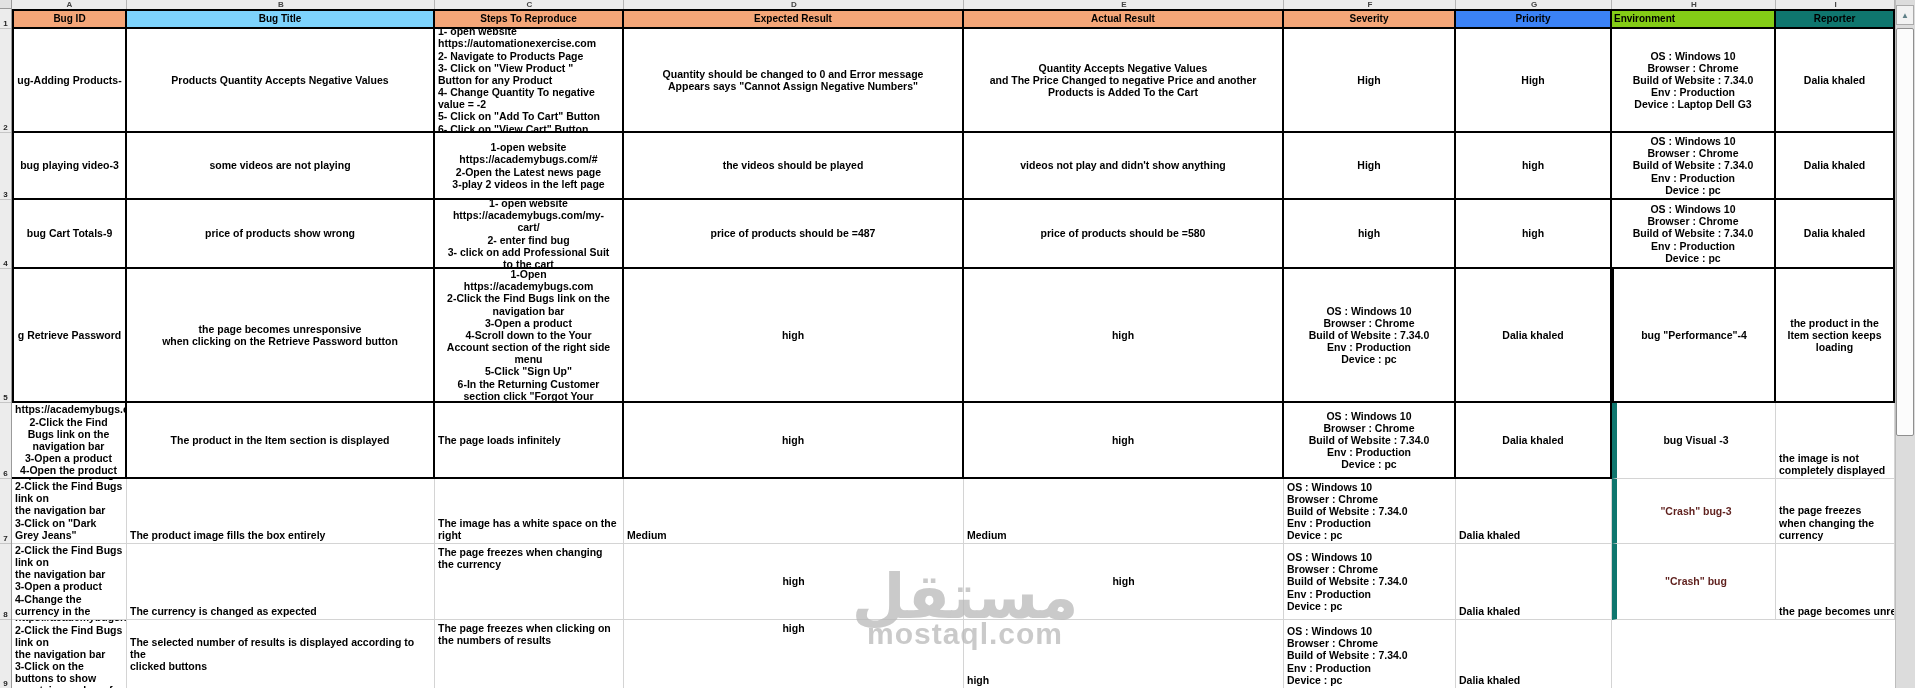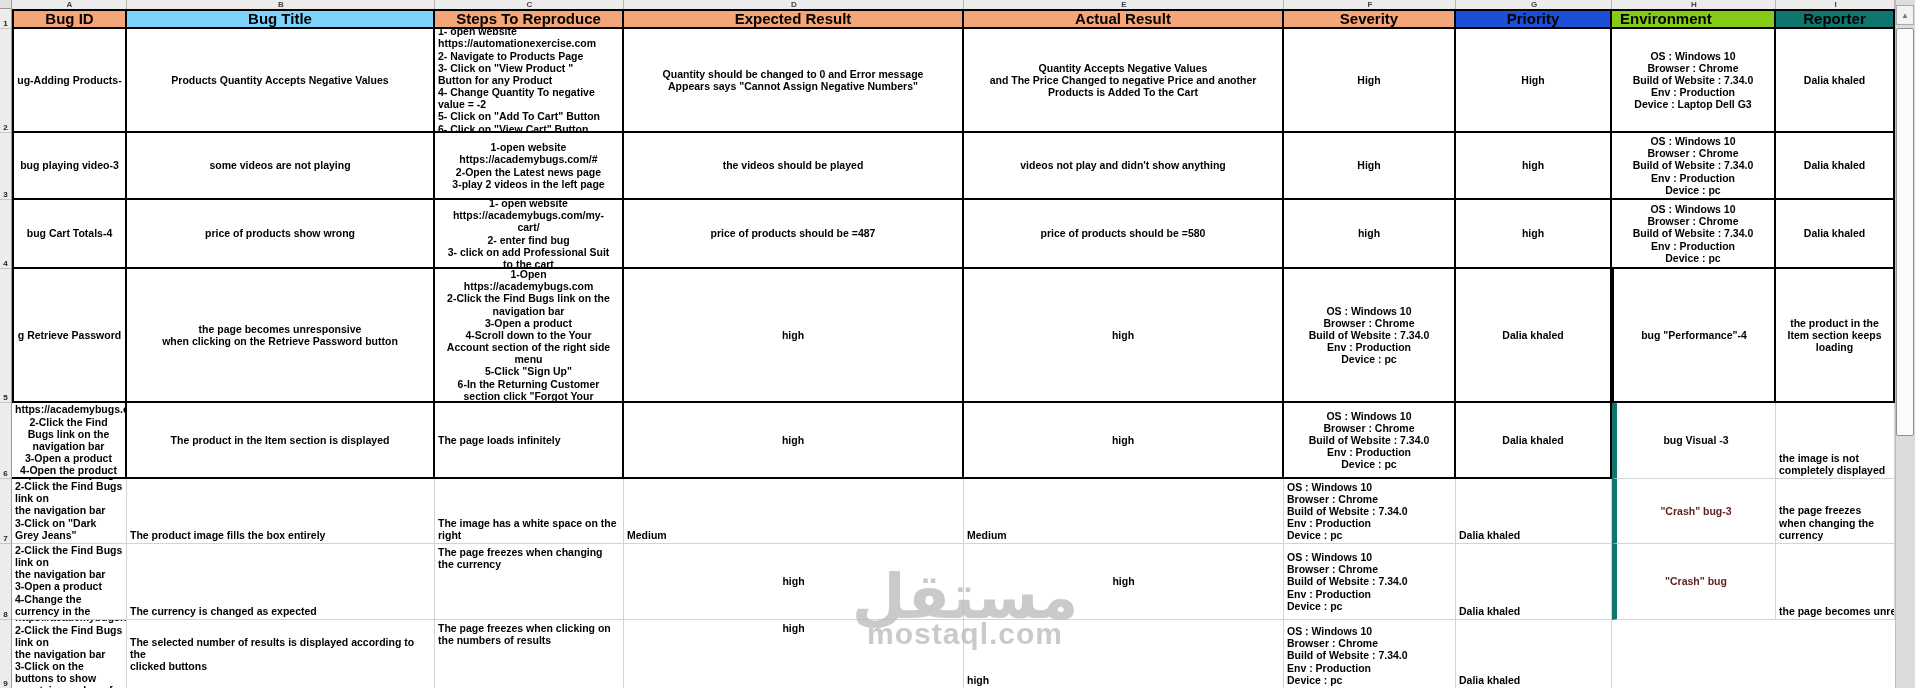--- a/index.html
+++ b/index.html
@@ -14,21 +14,21 @@
   
   #gutter{position:absolute;left:0;top:9px;width:12px;background:#ececec;border-right:1px solid #9a9a9a;box-sizing:border-box;}
   .rownum{width:11px;box-sizing:border-box;border-bottom:1px solid #c6c6c6;display:flex;align-items:flex-end;justify-content:center;
           font-size:8px;color:#222;line-height:9px;}
   
   #grid{position:absolute;left:12px;top:9px;display:grid;
         grid-template-columns:115px 308px 189px 340px 320px 172px 156px 164px 119px;
         grid-template-rows:20px 104px 67px 69px 134px 76px 65px 76px 69px;}
   .cell{box-sizing:border-box;overflow:hidden;display:flex;flex-direction:column;
         padding:2px 3px;font-size:10.5px;line-height:1.16;white-space:pre-line;background:#fff;}
-  .hdr{font-size:15px;padding:1px 8px;}
+  .hdr{font-size:10px;padding:1px 2px;}
   .bd{border-right:2px solid #000;border-bottom:2px solid #000;}
   .bl{border-right:1px solid #d4d4d4;border-bottom:1px solid #d4d4d4;}
   .tb{border-top:2px solid #000;}
   .lbd{border-left:2px solid #000;}
   .lbl{border-left:5px solid #0f766e;}
   .ac{text-align:center}.al{text-align:left}
   .vt{justify-content:flex-start}.vm{justify-content:center}.vb{justify-content:flex-end}
   .nw{white-space:nowrap}
   
   #watermark{position:absolute;left:845px;top:568px;width:240px;text-align:center;z-index:6;pointer-events:none;color:#b9b9b9;opacity:.75;}
@@ -76,21 +76,21 @@
       <div class="rownum" style="height: 76px;">8</div>
       <div class="rownum" style="height: 69px;">9</div>
     </div>
   <div id="grid">
       <div class="cell hdr bd tb ac vm lbd" style="background: rgb(244, 166, 120);">Bug ID</div>
       <div class="cell hdr bd tb ac vm" style="background: #7dd3fc;">Bug Title</div>
       <div class="cell hdr bd tb ac vm" style="background: rgb(244, 166, 120); text-align: center;">Steps To Reproduce</div>
       <div class="cell hdr bd tb ac vm" style="background: rgb(244, 166, 120);">Expected Result</div>
       <div class="cell hdr bd tb ac vm" style="background: rgb(244, 166, 120);">Actual Result</div>
       <div class="cell hdr bd tb ac vm" style="background: rgb(244, 166, 120);">Severity</div>
-      <div class="cell hdr bd tb ac vm" style="background: #1d4ed8;">Priority</div>
+      <div class="cell hdr bd tb ac vm" style="background: #3b82f6;">Priority</div>
       <div class="cell hdr bd tb al vm" style="background: #84cc16;">Environment</div>
       <div class="cell hdr bd tb ac vm" style="background: #0f766e;">Reporter</div>
       <div class="cell bd ac vm nw lbd">ug-Adding Products-</div>
       <div class="cell bd ac vm">Products Quantity Accepts Negative Values</div>
       <div class="cell bd al vm">1- open website
 https://automationexercise.com
 2- Navigate to Products Page
 3- Click on "View Product "
 Button for any Product
 4- Change Quantity To negative
@@ -119,21 +119,21 @@
       <div class="cell bd ac vm">the videos should be played</div>
       <div class="cell bd ac vm">videos not play and didn't show anything</div>
       <div class="cell bd ac vm">High</div>
       <div class="cell bd ac vm">high</div>
       <div class="cell bd ac vm">OS : Windows 10
 Browser : Chrome
 Build of Website : 7.34.0
 Env : Production
 Device : pc</div>
       <div class="cell bd ac vm">Dalia khaled</div>
-      <div class="cell bd ac vm nw lbd">bug Cart Totals-4</div>
+      <div class="cell bd ac vm nw lbd">bug Cart Totals-9</div>
       <div class="cell bd ac vm">price of products show wrong</div>
       <div class="cell bd ac vm">1- open website
 https://academybugs.com/my-
 cart/
 2- enter find bug
 3- click on add Professional Suit
 to the cart</div>
       <div class="cell bd ac vm">price of products should be =487</div>
       <div class="cell bd ac vm">price of products should be =580</div>
       <div class="cell bd ac vm">high</div>

